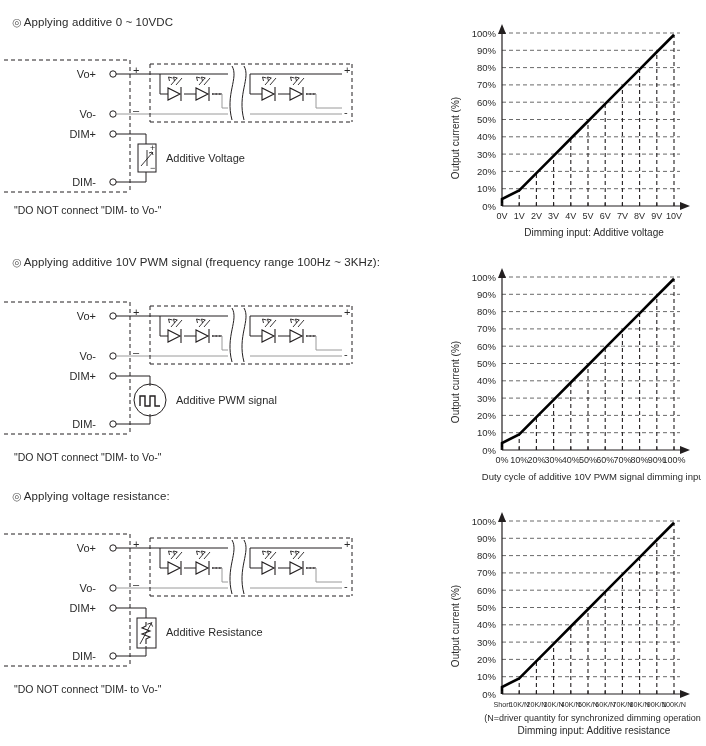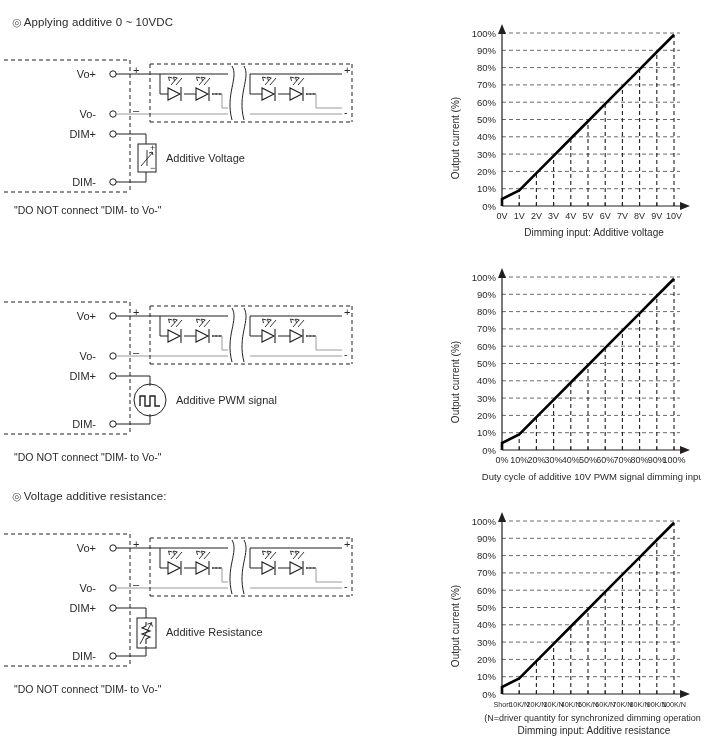--- a/index.html
+++ b/index.html
@@ -216,20 +216,23 @@
           <path d="M210.8 198 V195" stroke="#231f20" stroke-width="1"></path>
           <text x="228" y="211" text-anchor="middle" font-size="9">10V</text>
           <path d="M228 198 V195" stroke="#231f20" stroke-width="1"></path>
         </g>
       <text x="148" y="228" text-anchor="middle" font-size="10">Dimming input: Additive voltage</text>
     </svg>
   </div>
 </div>
 
 <div class="section" id="sec1">
+  <div class="heading">
+    <span class="bullet">◎</span><span>Applying additive 10V PWM signal (frequency range 100Hz ~ 3KHz):</span>
+  </div>
 
   <div class="circuit">
     <svg width="380" height="150" viewBox="0 0 380 150">
       <g stroke="#231f20" fill="none" stroke-width="1">
         <path d="M4 8 H130" stroke-dasharray="4,3"></path>
         <path d="M4 140 H130" stroke-dasharray="4,3"></path>
         <path d="M130 8 V140" stroke-dasharray="4,3"></path>
         <circle cx="113" cy="22" r="3.2"></circle>
         <circle cx="113" cy="62" r="3.2"></circle>
         <circle cx="113" cy="82" r="3.2"></circle>
@@ -367,21 +370,21 @@
           <text x="228" y="211" text-anchor="middle" font-size="9">100%</text>
           <path d="M228 198 V195" stroke="#231f20" stroke-width="1"></path>
         </g>
       <text x="148" y="228" text-anchor="middle" font-size="9.5">Duty cycle of additive 10V PWM signal dimming input</text>
     </svg>
   </div>
 </div>
 
 <div class="section" id="sec2">
   <div class="heading">
-    <span class="bullet">◎</span><span>Voltage additive resistance:</span>
+    <span class="bullet">◎</span><span>Applying voltage resistance:</span>
   </div>
 
   <div class="circuit">
     <svg width="380" height="150" viewBox="0 0 380 150">
       <g stroke="#231f20" fill="none" stroke-width="1">
         <path d="M4 8 H130" stroke-dasharray="4,3"></path>
         <path d="M4 140 H130" stroke-dasharray="4,3"></path>
         <path d="M130 8 V140" stroke-dasharray="4,3"></path>
         <circle cx="113" cy="22" r="3.2"></circle>
         <circle cx="113" cy="62" r="3.2"></circle>

